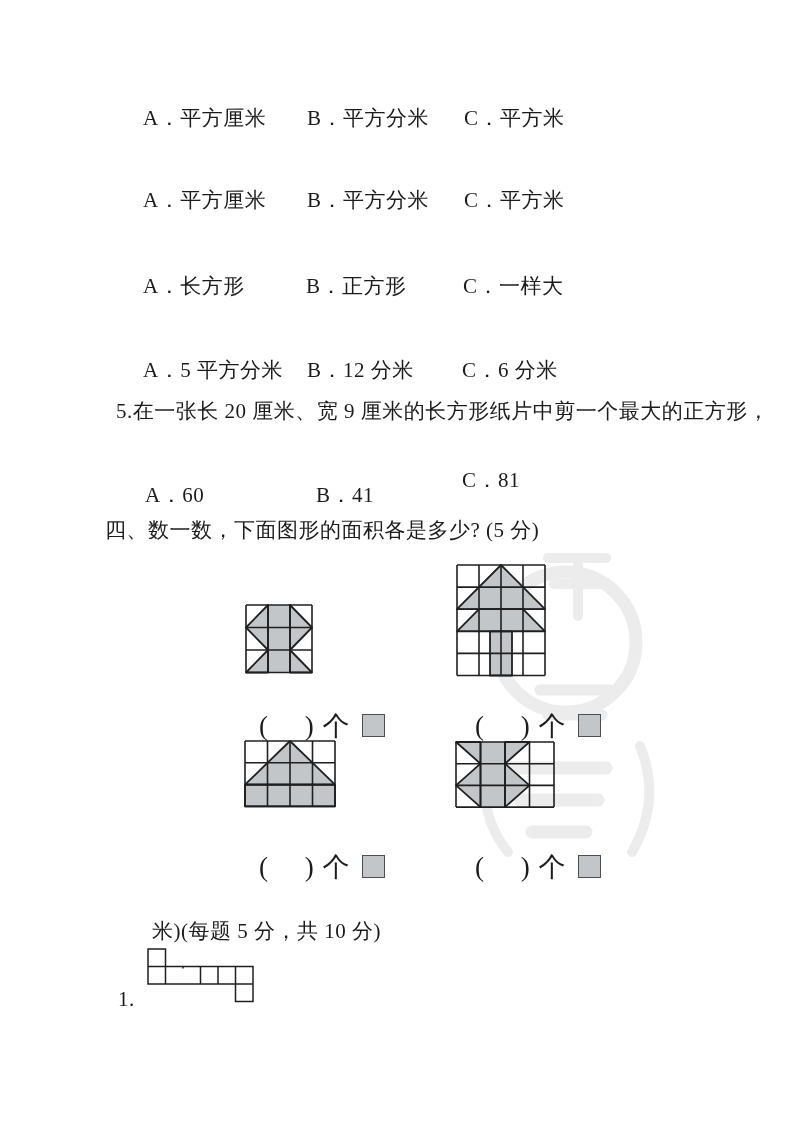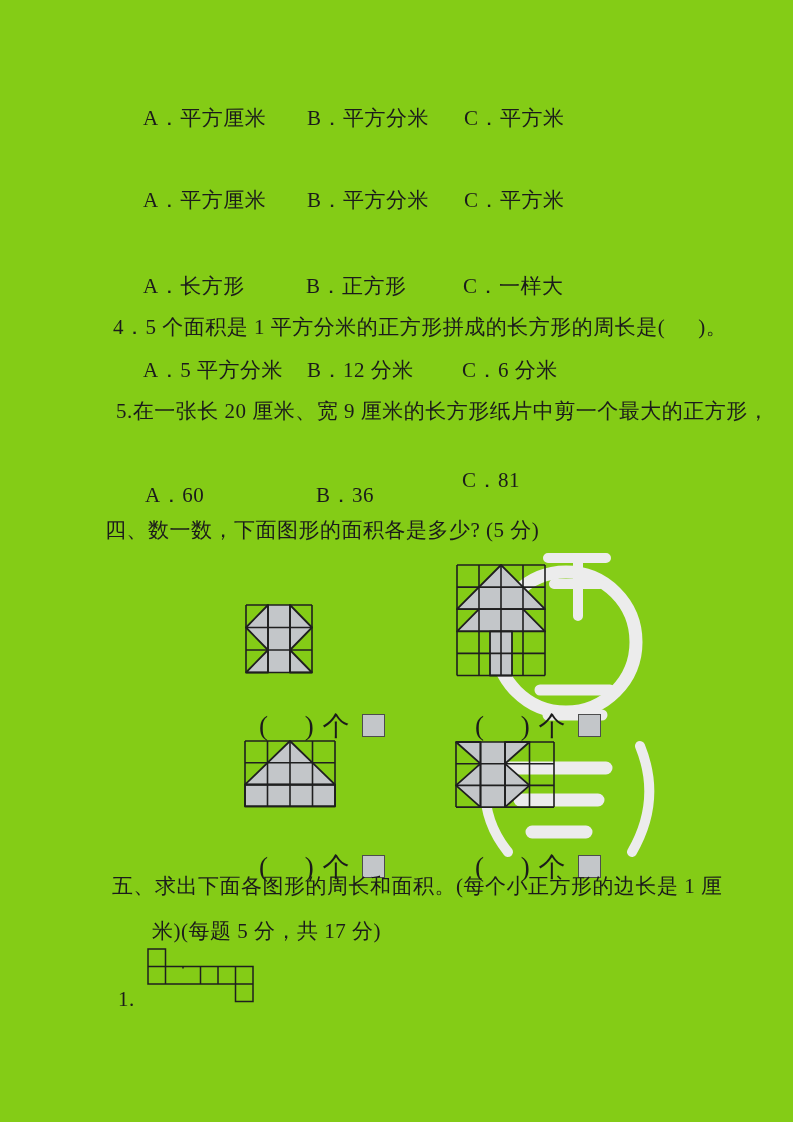--- a/index.html
+++ b/index.html
@@ -1,20 +1,20 @@
 <!DOCTYPE html>
 <html><head>
 <meta charset="utf-8">
 <style>
   html,body { margin:0; padding:0; background:#9e9e9e; }
   .page {
     position:relative;
     width:793px; height:1122px;
     margin:0 auto;
-    background:#84cc16;
+    background:#ffffff;
     font-family:"Liberation Serif","DejaVu Serif",serif;
     color:#1b1b1b;
     overflow:hidden;
   }
   .line {
     position:absolute;
     font-size:21px;
     line-height:1.15;
     white-space:pre;
     letter-spacing:0.5px;
@@ -60,28 +60,27 @@
   <span class="opt z2" style="top:106px;left:464px">C．平方米</span>
 
   <span class="opt z2" style="top:188px;left:143px">A．平方厘米</span>
   <span class="opt z2" style="top:188px;left:307px">B．平方分米</span>
   <span class="opt z2" style="top:188px;left:464px">C．平方米</span>
 
   <span class="opt z2" style="top:274px;left:143px">A．长方形</span>
   <span class="opt z2" style="top:274px;left:306px">B．正方形</span>
   <span class="opt z2" style="top:274px;left:463px">C．一样大</span>
 
-  <div class="line z2" style="top:315px;left:113px">4．5 个面积是 1 平方分米的正方形拼成的长方形的周长是(　  )。</div>
   <span class="opt z2" style="top:358px;left:143px">A．5 平方分米</span>
   <span class="opt z2" style="top:358px;left:307px">B．12 分米</span>
   <span class="opt z2" style="top:358px;left:462px">C．6 分米</span>
 
   <div class="line z2" style="top:399px;left:116px">5.在一张长 20 厘米、宽 9 厘米的长方形纸片中剪一个最大的正方形，</div>
   <span class="opt z2" style="top:483px;left:145px">A．60</span>
-  <span class="opt z2" style="top:483px;left:316px">B．36</span>
+  <span class="opt z2" style="top:483px;left:316px">B．41</span>
   <span class="opt z2" style="top:468px;left:462px">C．81</span>
 
   <div class="line z2" style="top:518px;left:105px">四、数一数，下面图形的面积各是多少? (5 分)</div>
 
   <div class="fig z1" style="left:244px;top:603px">
     <svg width="70" height="72">
         <rect x="24.0" y="2.0" width="22" height="22.5" fill="#c3c6c9"></rect>
         <rect x="24.0" y="24.5" width="22" height="22.5" fill="#c3c6c9"></rect>
         <rect x="24.0" y="47.0" width="22" height="22.5" fill="#c3c6c9"></rect>
         <polygon points="2.0,24.5 24.0,2.0 24.0,47.0" fill="#c3c6c9"></polygon>
@@ -171,22 +170,21 @@
   <div class="caption z1" style="left:444px;top:682px">
     <span>(　 ) 个</span><span class="swatch"></span>
   </div>
   <div class="caption z1" style="left:228px;top:823px">
     <span>(　 ) 个</span><span class="swatch"></span>
   </div>
   <div class="caption z1" style="left:444px;top:823px">
     <span>(　 ) 个</span><span class="swatch"></span>
   </div>
 
-  <div class="line z2" style="top:874px;left:112px">五、求出下面各图形的周长和面积。(每个小正方形的边长是 1 厘</div>
-  <div class="line z2" style="top:919px;left:152px">米)(每题 5 分，共 17 分)</div>
+  <div class="line z2" style="top:919px;left:152px">米)(每题 5 分，共 10 分)</div>
 
   <div class="line z2" style="top:987px;left:118px">1.</div>
   <div class="fig z1" style="left:146px;top:947px">
     <svg width="109" height="57">
         <polygon points="2.0,2.0 19.5,2.0 19.5,19.5 107.0,19.5 107.0,54.5 89.5,54.5 89.5,37.0 2.0,37.0" fill="none" stroke="#1f1f1f" stroke-width="1.5" stroke-linejoin="miter"></polygon>
         <line x1="19.5" y1="19.5" x2="19.5" y2="37.0" stroke="#1f1f1f" stroke-width="1.5"></line>
         <line x1="54.5" y1="19.5" x2="54.5" y2="37.0" stroke="#1f1f1f" stroke-width="1.5"></line>
         <line x1="72.0" y1="19.5" x2="72.0" y2="37.0" stroke="#1f1f1f" stroke-width="1.5"></line>
         <line x1="89.5" y1="19.5" x2="89.5" y2="37.0" stroke="#1f1f1f" stroke-width="1.5"></line>
         <line x1="2.0" y1="19.5" x2="19.5" y2="19.5" stroke="#1f1f1f" stroke-width="1.5"></line>

